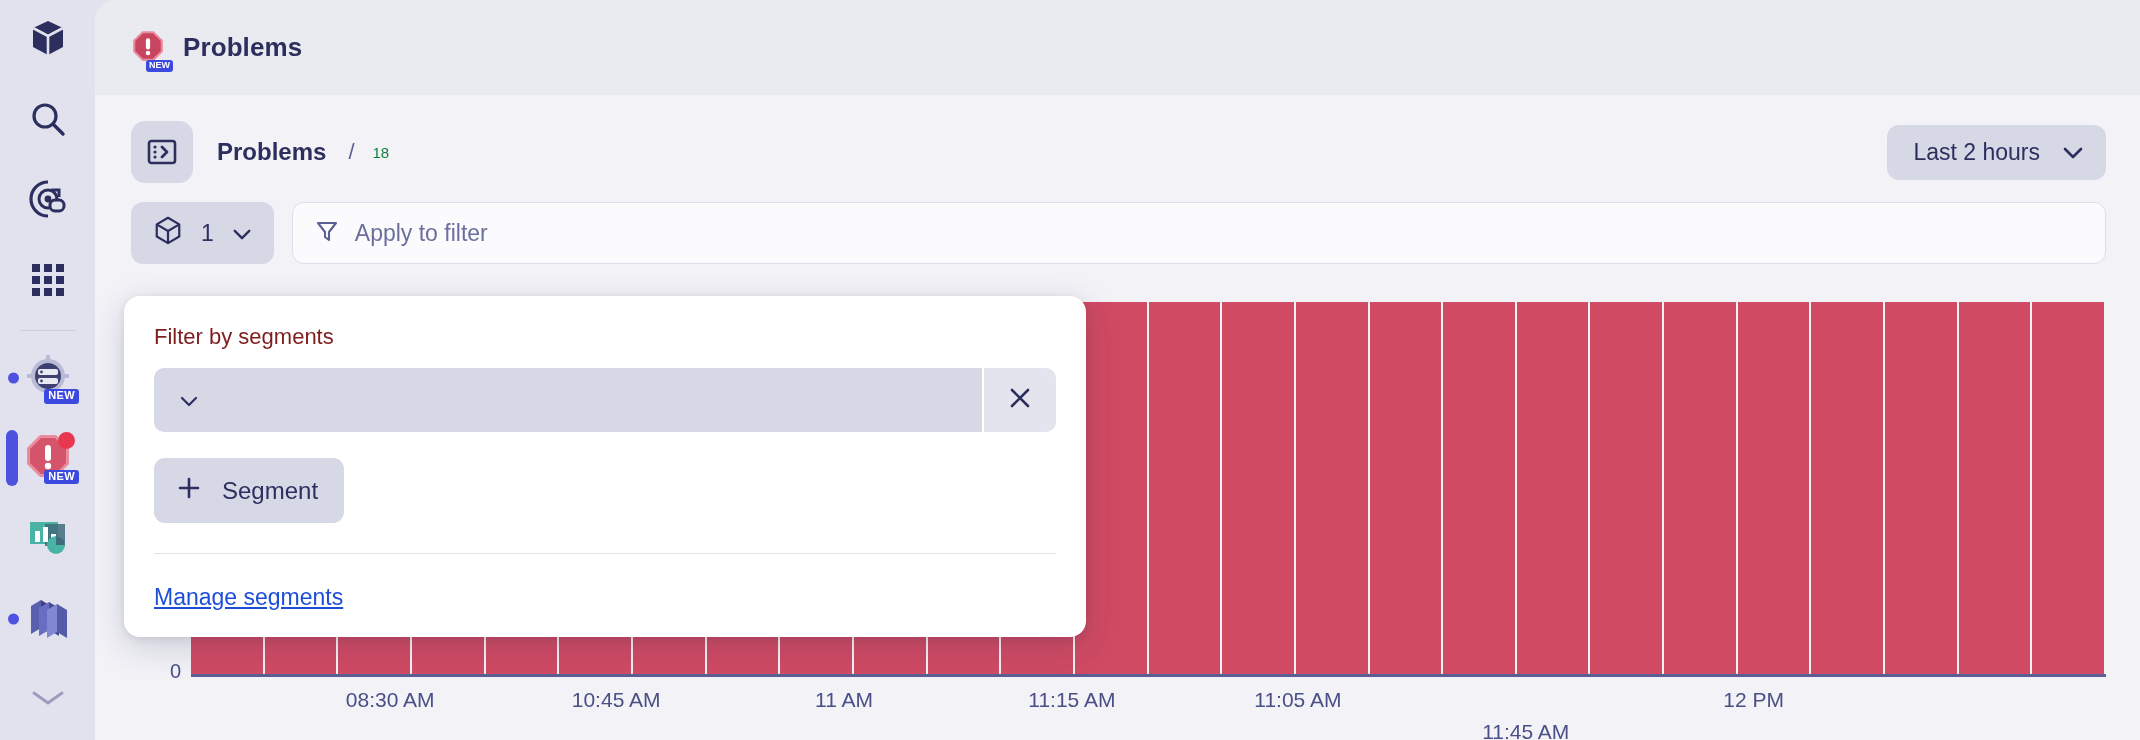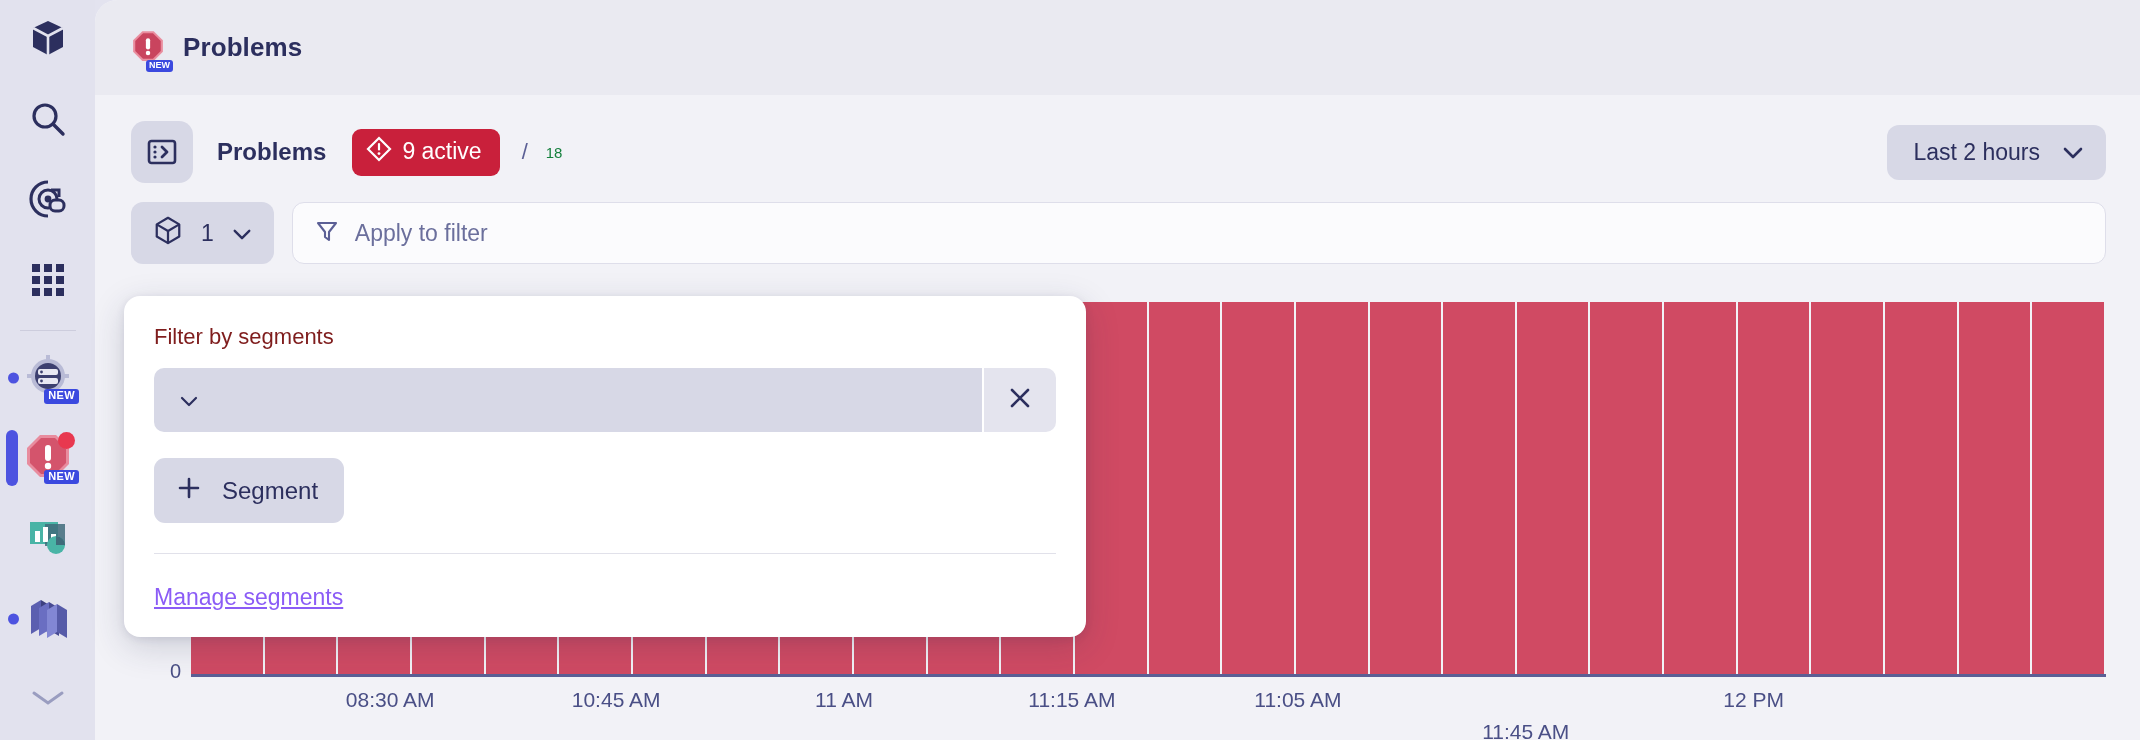--- a/index.html
+++ b/index.html
@@ -215,21 +215,21 @@
   }
   .pop-divider {
     height: 1px; background: #e1e1ea;
     margin: 30px 0 0 0;
   }
   .pop-foot {
     display: flex; align-items: center;
     margin-top: 30px;
   }
   .manage-link {
-    color: #8b5cf6; font-size: 23px;
+    color: #1d4ed8; font-size: 23px;
     text-decoration: underline; cursor: pointer;
   }
   .apply-btn {
     margin-left: auto;
     background: #4d53e0; color: #fff;
     border: none; border-radius: 12px;
     font-size: 24px; font-weight: 500;
     padding: 16px 34px;
     cursor: pointer;
     font-family: "Liberation Sans", sans-serif;
@@ -386,30 +386,20 @@
       <span class="crumb-icon-box">
         <svg width="32" height="32" viewBox="0 0 32 32">
           <rect x="3" y="5" width="26" height="22" rx="2.5" fill="none" stroke="#2c2f5e" stroke-width="2.6"></rect>
           <circle cx="9" cy="11" r="1.6" fill="#2c2f5e"></circle>
           <circle cx="9" cy="16" r="1.6" fill="#2c2f5e"></circle>
           <circle cx="9" cy="21" r="1.6" fill="#2c2f5e"></circle>
           <path d="M16 11 L21 16 L16 21" fill="none" stroke="#2c2f5e" stroke-width="2.8" stroke-linecap="round" stroke-linejoin="round"></path>
         </svg>
       </span>
       <span class="crumb-label">Problems</span>
-      <span class="badge-active">
-        <span>
-          <svg width="26" height="26" viewBox="0 0 26 26">
-            <path d="M13 2 L24 13 L13 24 L2 13 Z" fill="none" stroke="#fff" stroke-width="2.2"></path>
-            <rect x="11.9" y="7" width="2.2" height="7.5" rx="1.1" fill="#fff"></rect>
-            <circle cx="13" cy="17.6" r="1.4" fill="#fff"></circle>
-          </svg>
-        </span>
-        <span>9 active</span>
-      </span>
       <span class="crumb-sep">/</span>
       <span class="crumb-total">18</span>
       <span class="spacer"></span>
       <span class="timepicker">
         <span>Last 2 hours</span>
         <span>
           <svg width="22" height="14" viewBox="0 0 22 14">
             <path d="M3 3 L11 11 L19 3" fill="none" stroke="#2c2f5e" stroke-width="2.6" stroke-linecap="round" stroke-linejoin="round"></path>
           </svg>
         </span>

